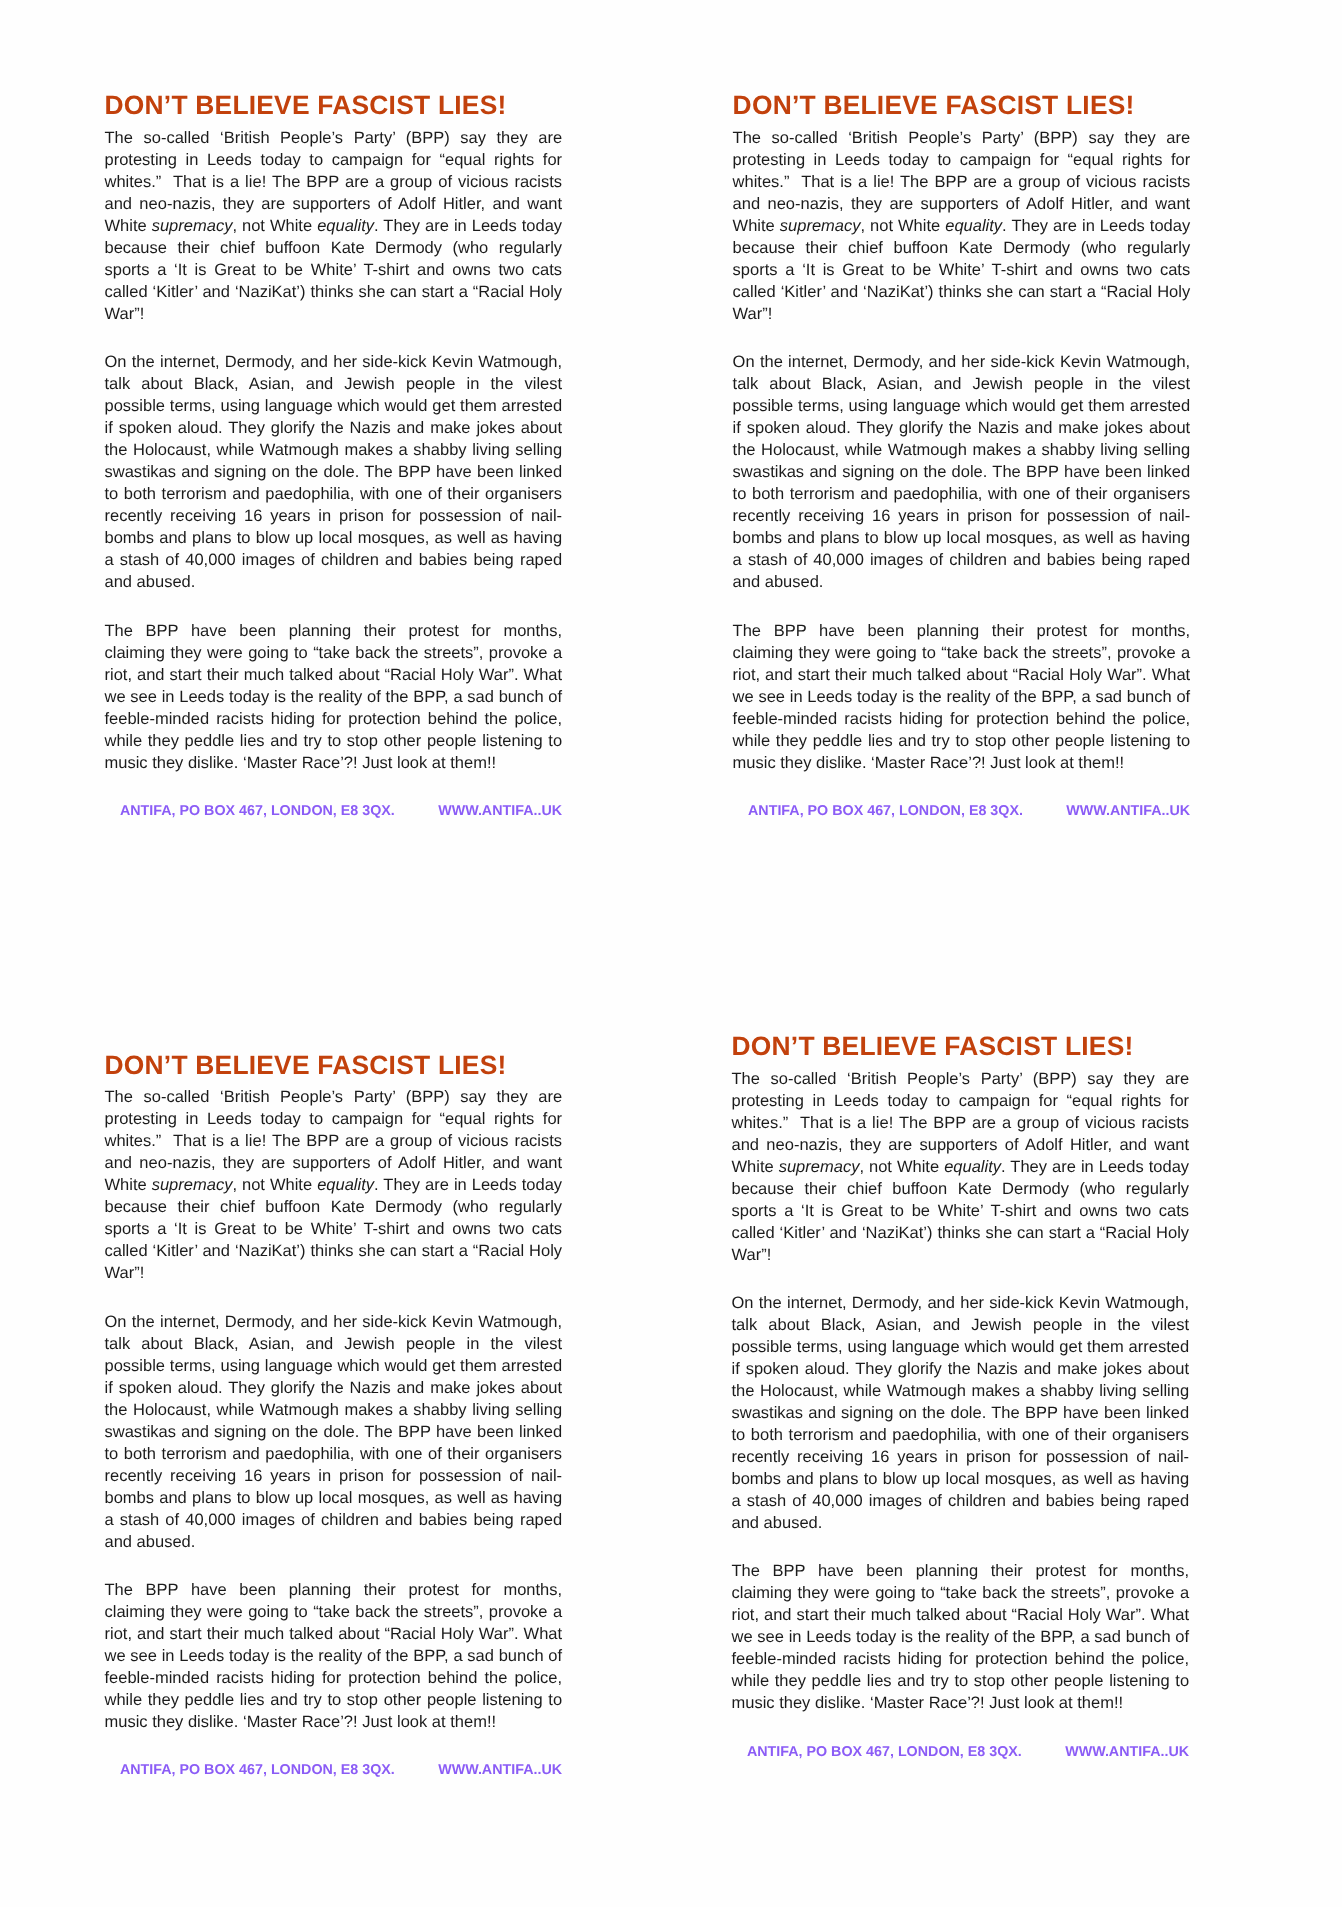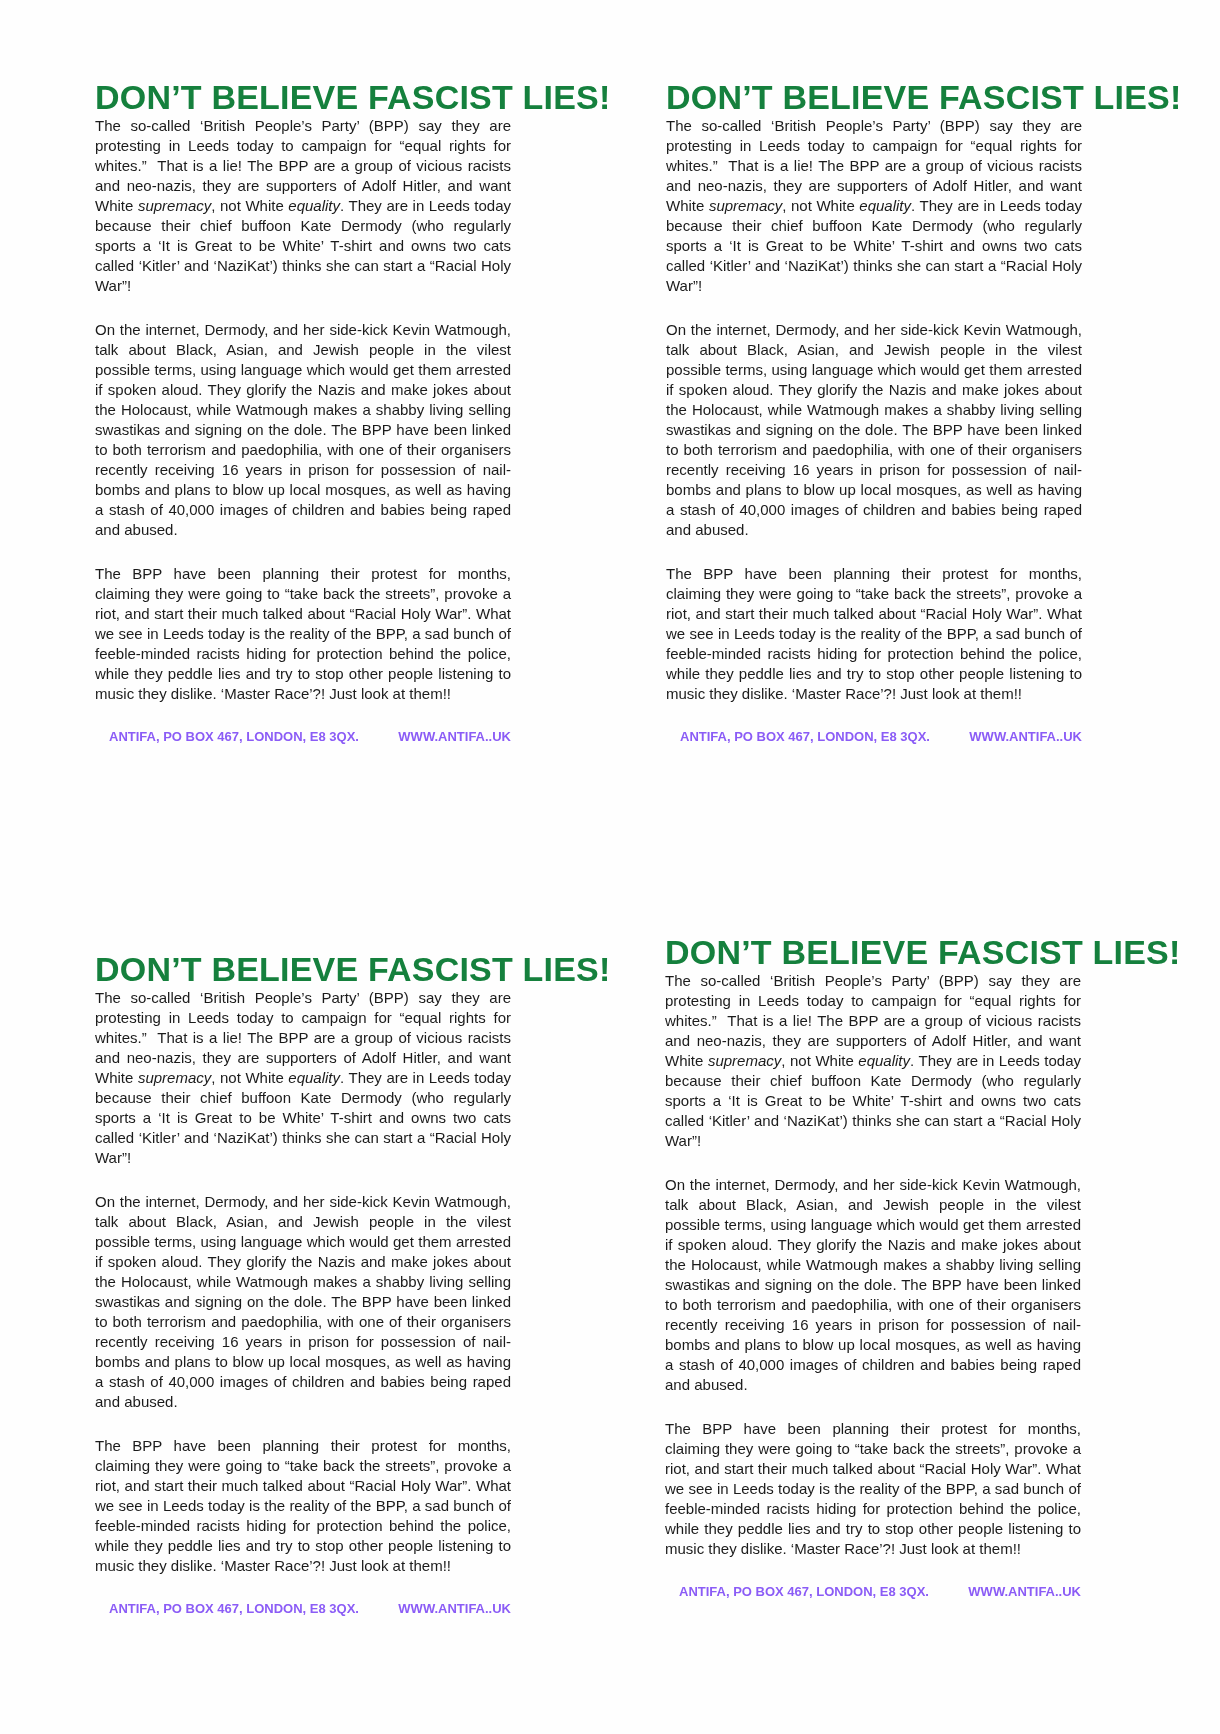--- a/index.html
+++ b/index.html
@@ -24,26 +24,26 @@
     position: absolute;
     width: 416px;
   }
   .copy.tl { left: 95px;  top: 82px;  }
   .copy.tr { left: 666px; top: 82px;  }
   .copy.bl { left: 95px;  top: 954px; }
   .copy.br { left: 665px; top: 937px; }
 
   .flyer-title {
     margin: 0 0 4px 0;
-    font-size: 34px;
+    font-size: 24px;
     line-height: 30px;
     font-weight: bold;
     letter-spacing: 0.2px;
     white-space: nowrap;
-    color: #15803d;
+    color: #c2410c;
   }
   .flyer-body .para {
     margin: 0 0 24px 0;
     font-size: 15px;
     line-height: 20px;
     text-align: justify;
     color: #1b1b1b;
   }
   .flyer-body .para em {
     font-family: "Liberation Sans", sans-serif;

